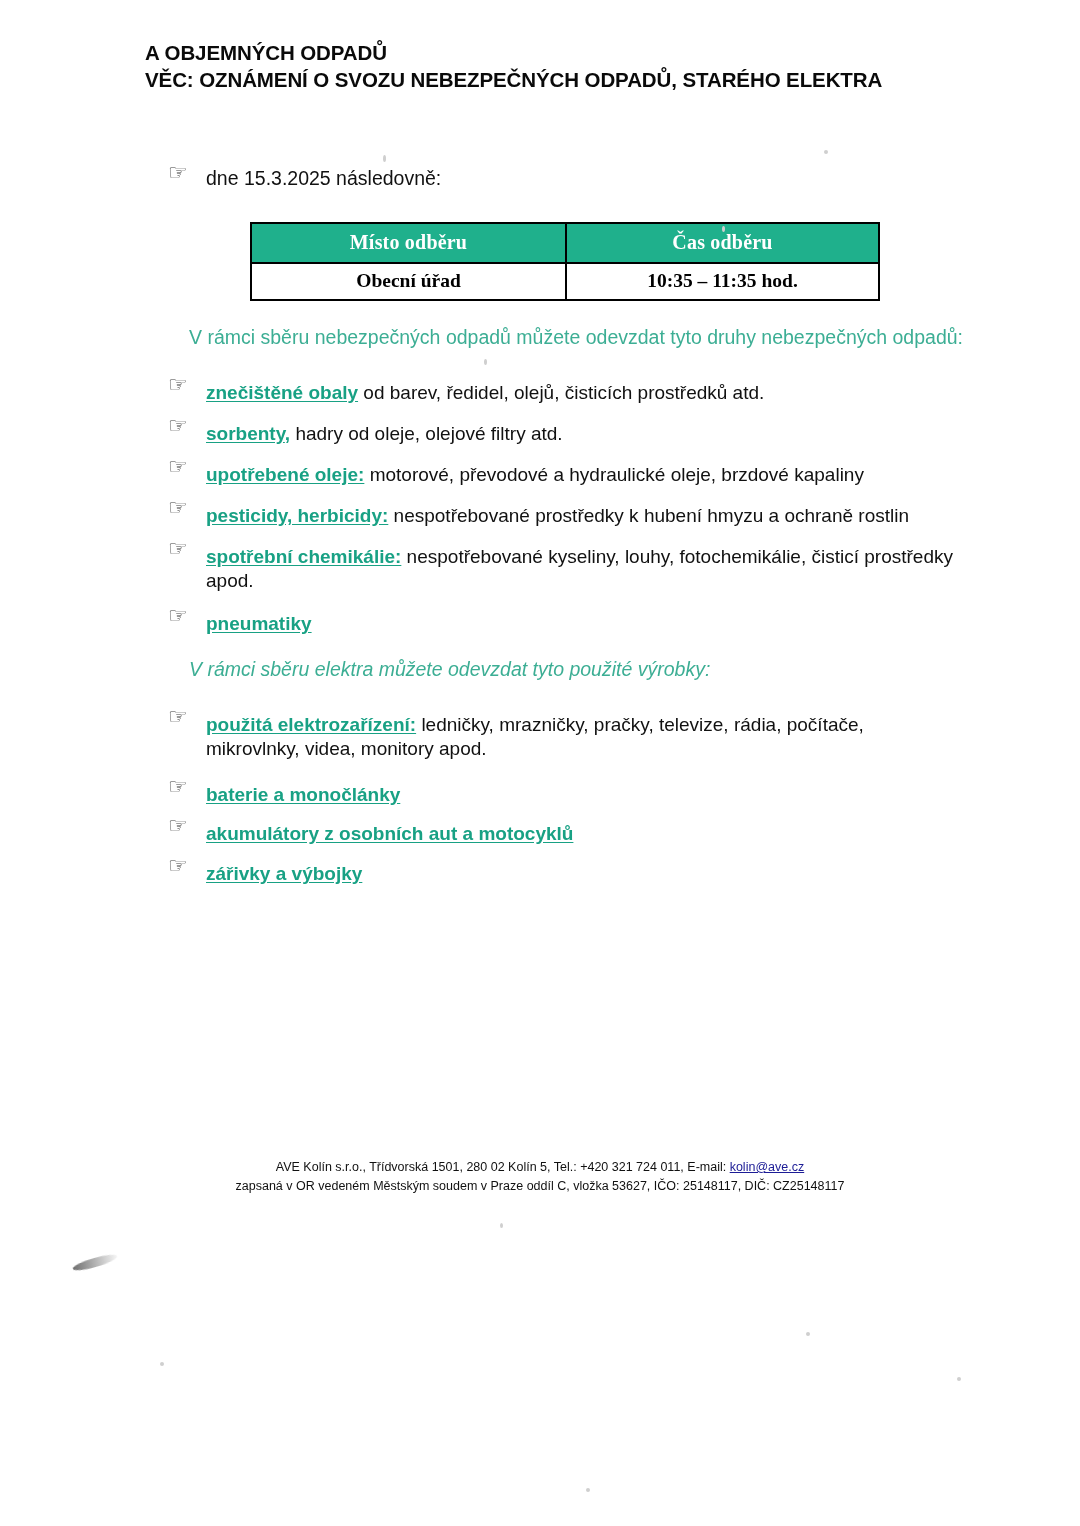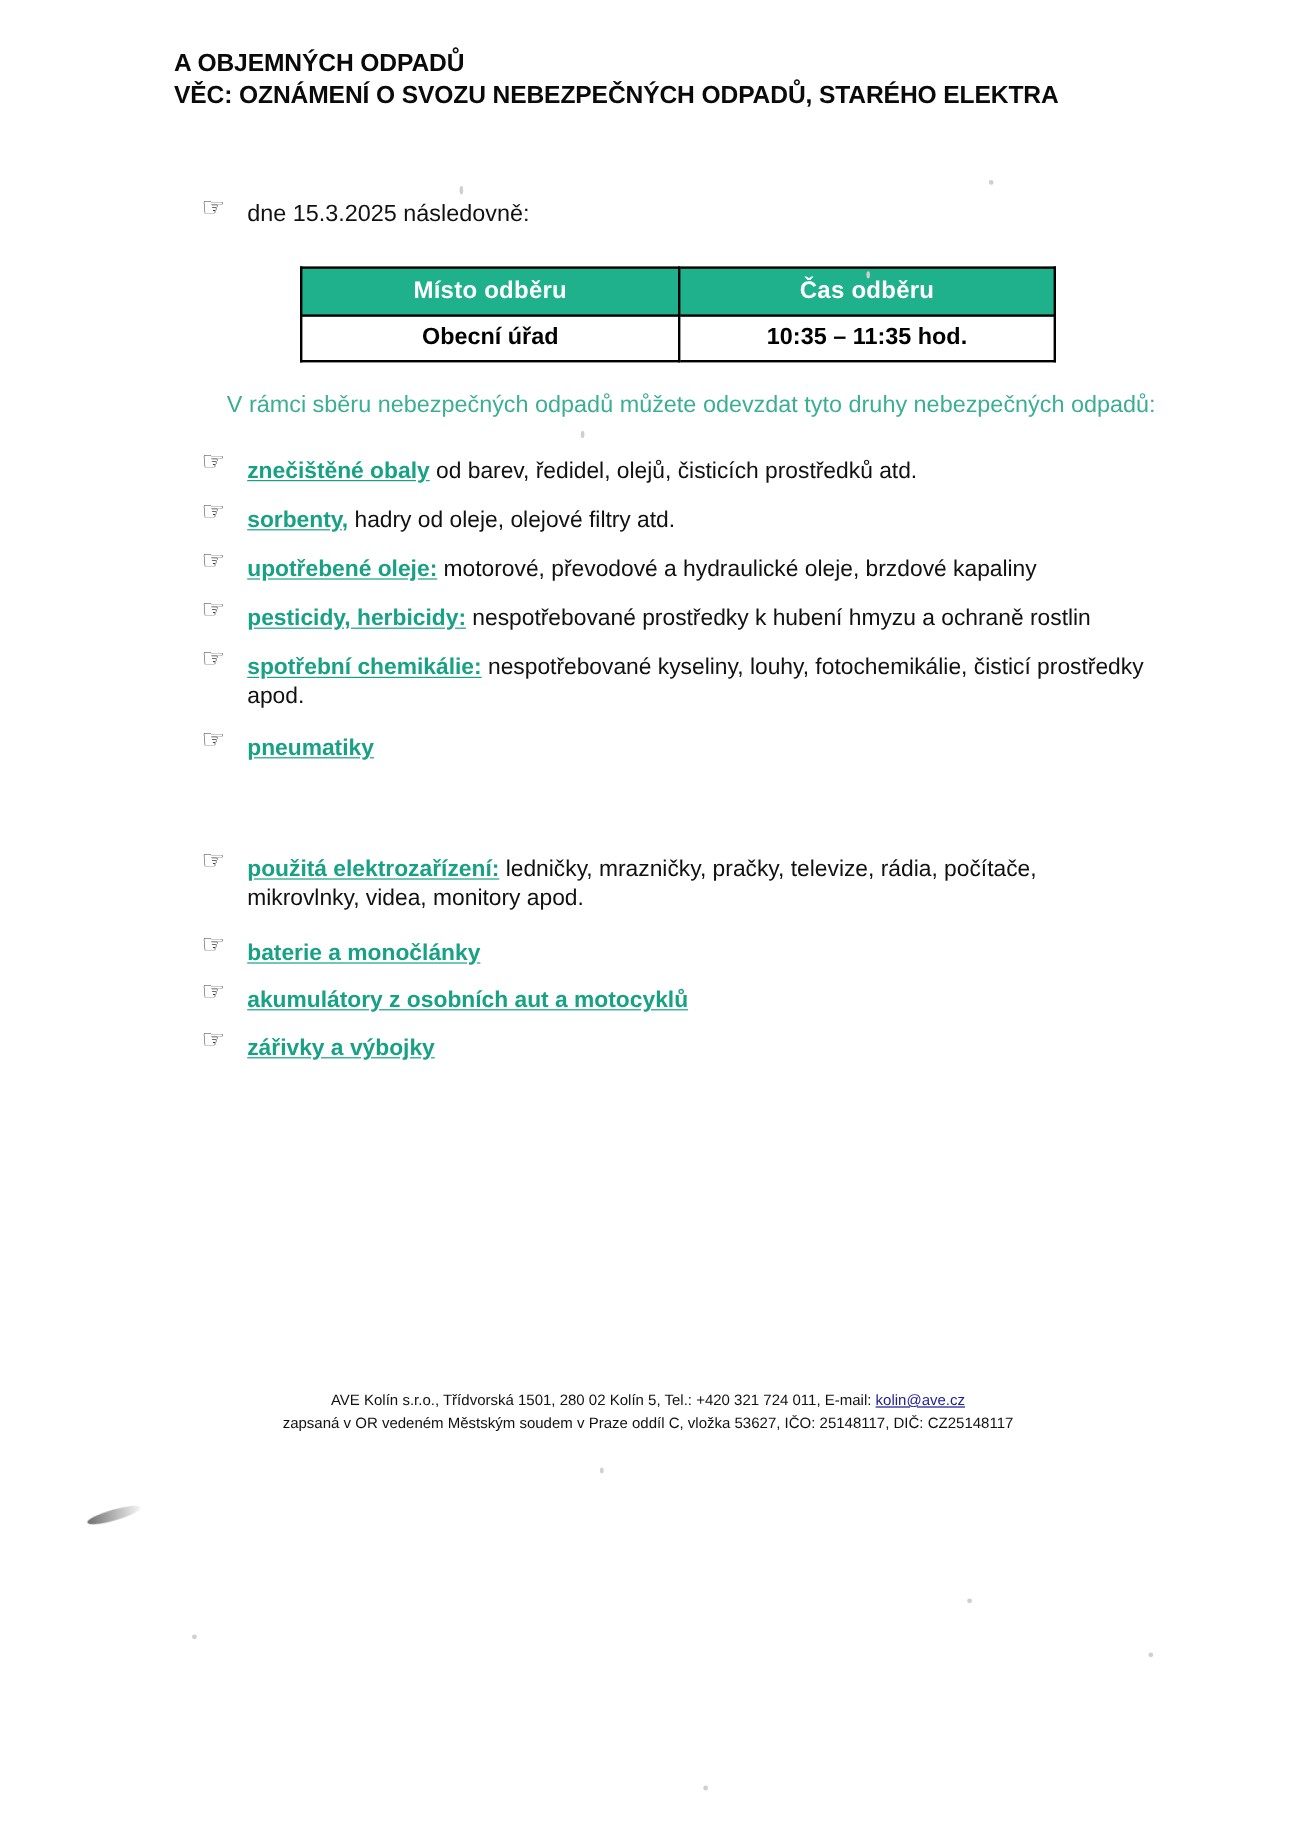--- a/index.html
+++ b/index.html
@@ -77,21 +77,21 @@
     left: 250px;
     top: 222px;
     width: 608px;
     border-collapse: collapse;
     table-layout: fixed;
   }
   .collect-table th,
   .collect-table td {
     border: 2.5px solid #000000;
     text-align: center;
-    font-family: Liberation Sans, sans-serif;
+    font-family: Liberation Serif, serif;
   }
   .collect-table th {
     background: #1fb08c;
     color: #ffffff;
     font-size: 20px;
     font-weight: bold;
     padding: 7px 4px 8px 4px;
     letter-spacing: 0.2px;
   }
   .collect-table td {
@@ -249,20 +249,21 @@
   <div class="bullet" id="b-chemikalie">
     <span class="hand">☞</span>
     <span class="btext"><span class="lead">spotřební chemikálie:</span><span class="lead-tail"></span><span> nespotřebované kyseliny, louhy, fotochemikálie, čisticí prostředky apod.</span></span>
   </div>
 
   <div class="bullet" id="b-pneu">
     <span class="hand">☞</span>
     <span class="btext"><span class="lead">pneumatiky</span><span class="lead-tail"></span><span></span></span>
   </div>
 
+  <div class="section-head italic" id="sec-electro">V rámci sběru elektra můžete odevzdat tyto použité výrobky:</div>
 
   <div class="bullet" id="b-elektro">
     <span class="hand">☞</span>
     <span class="btext"><span class="lead">použitá elektrozařízení:</span><span class="lead-tail"></span><span> ledničky, mrazničky, pračky, televize, rádia, počítače, mikrovlnky, videa, monitory apod.</span></span>
   </div>
 
   <div class="bullet" id="b-baterie">
     <span class="hand">☞</span>
     <span class="btext"><span class="lead">baterie a monočlánky</span><span class="lead-tail"></span><span></span></span>
   </div>

